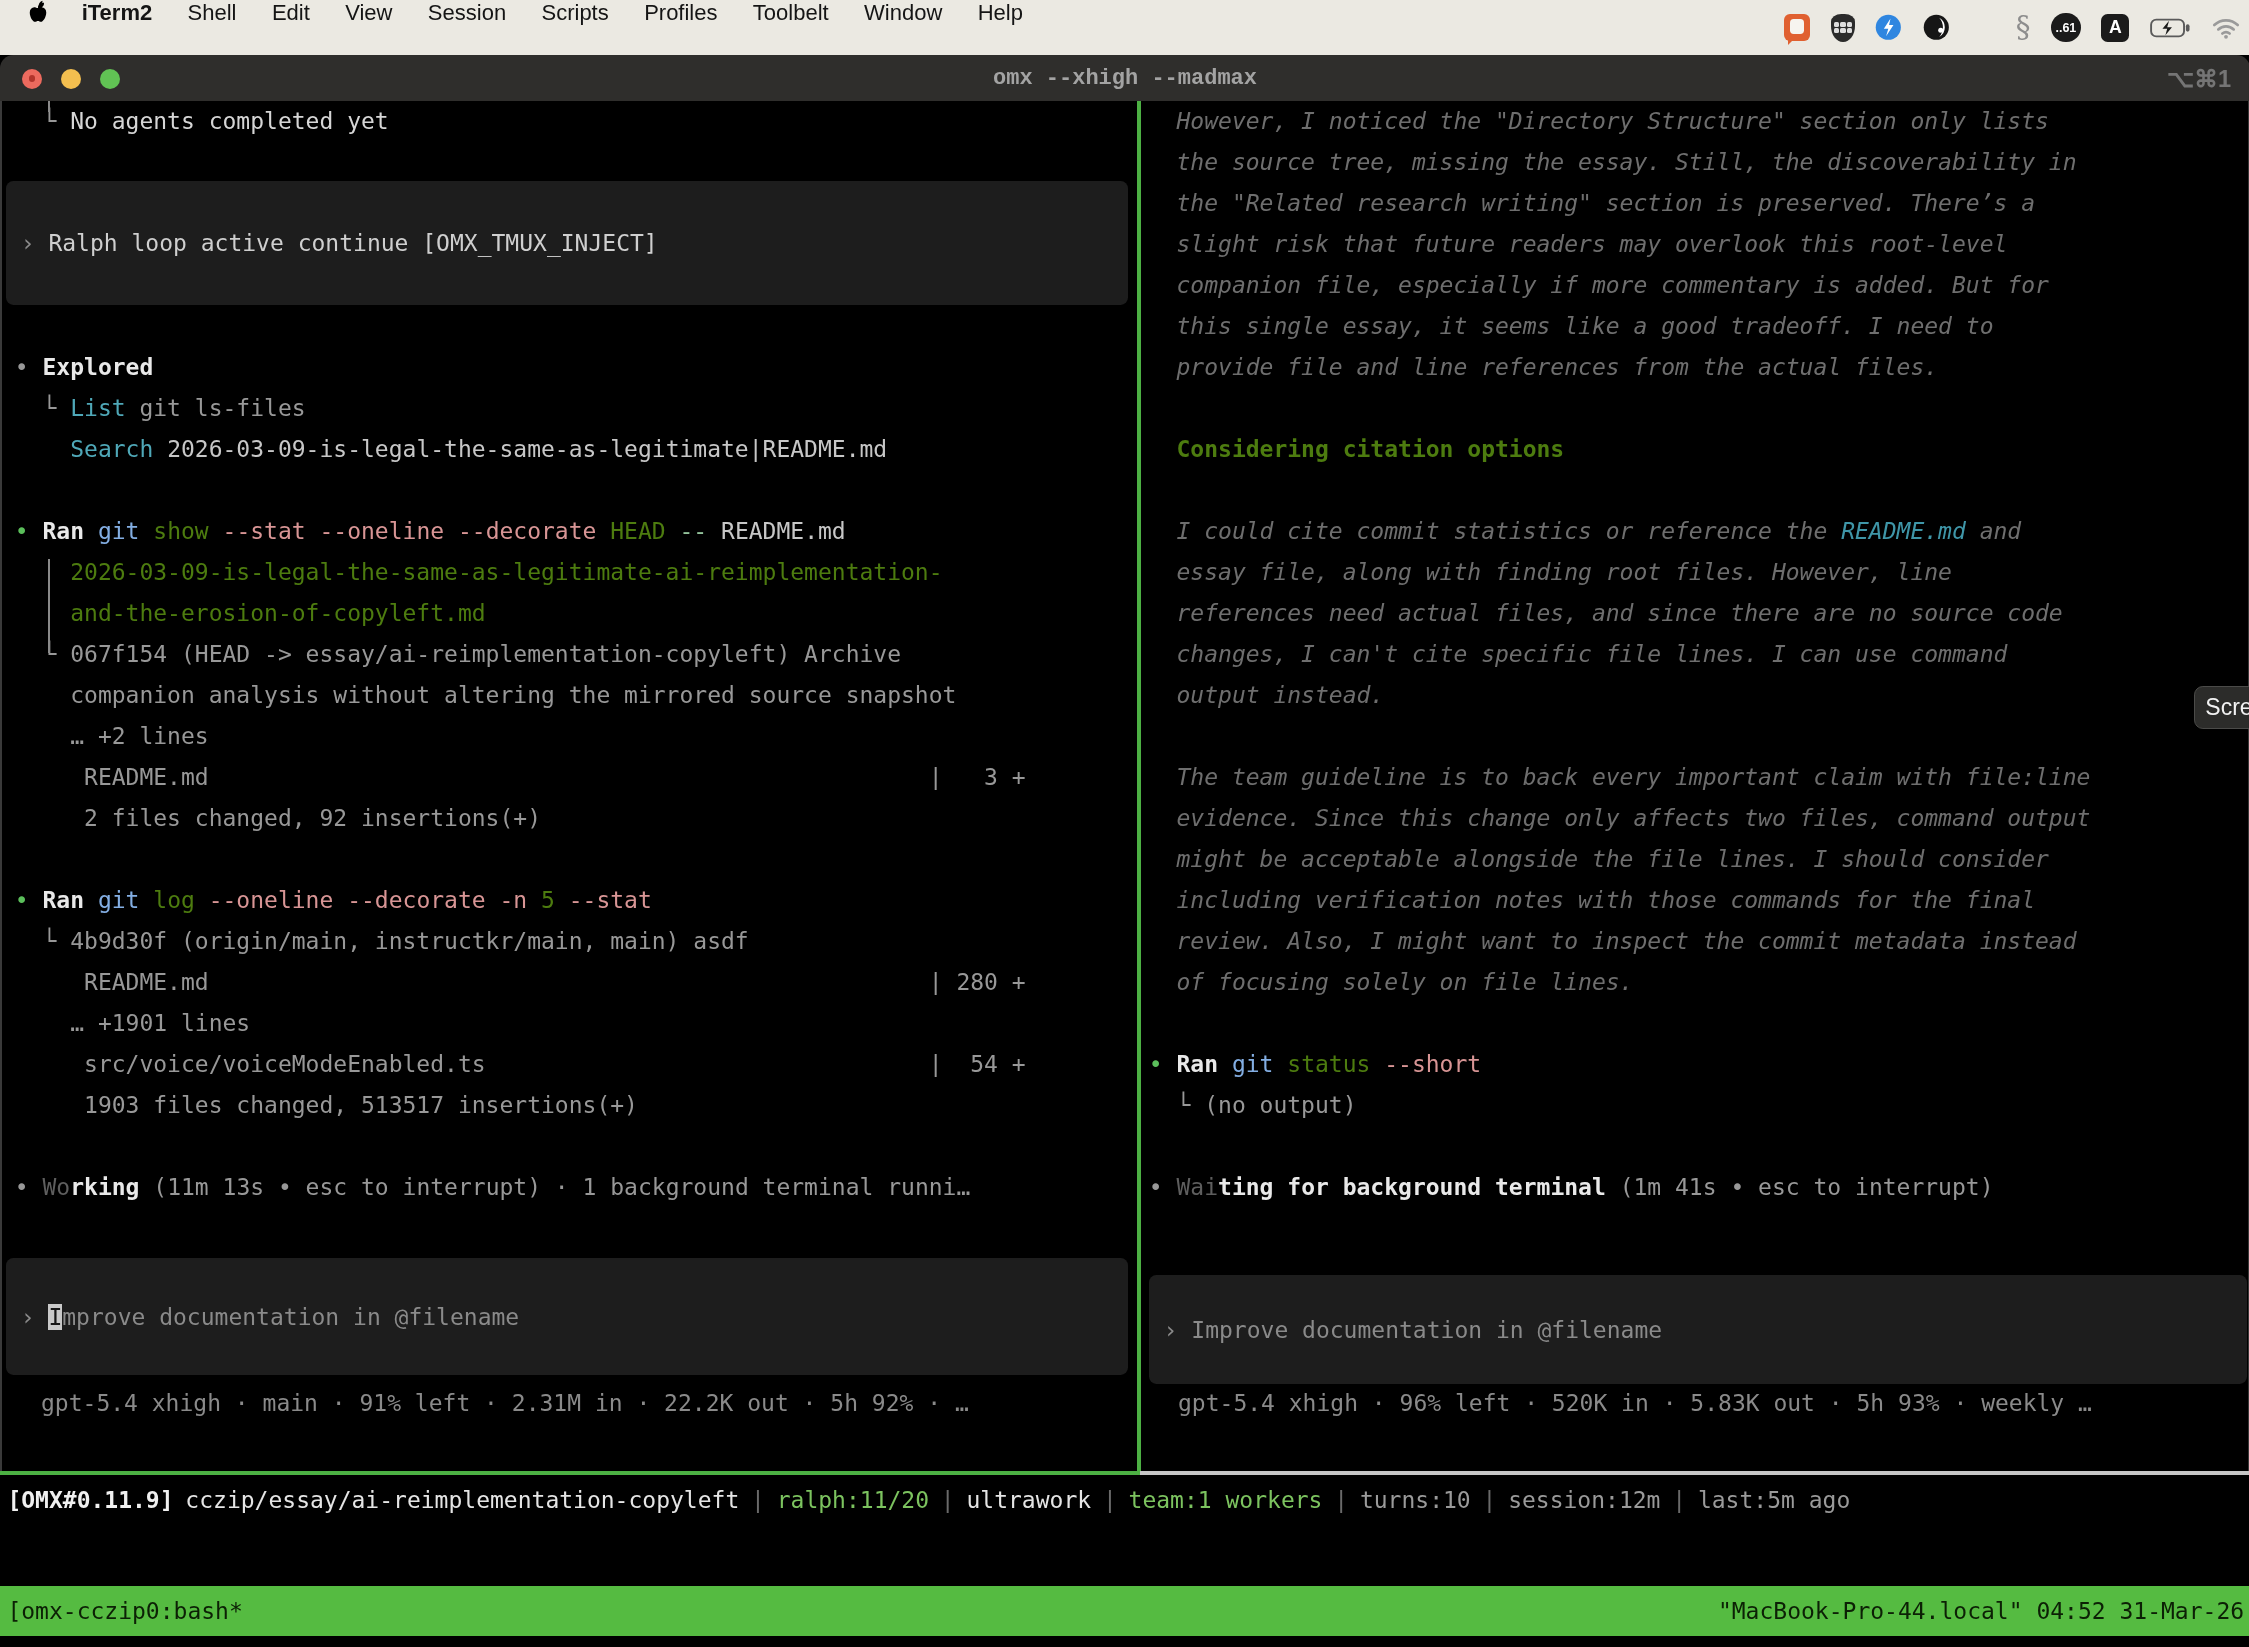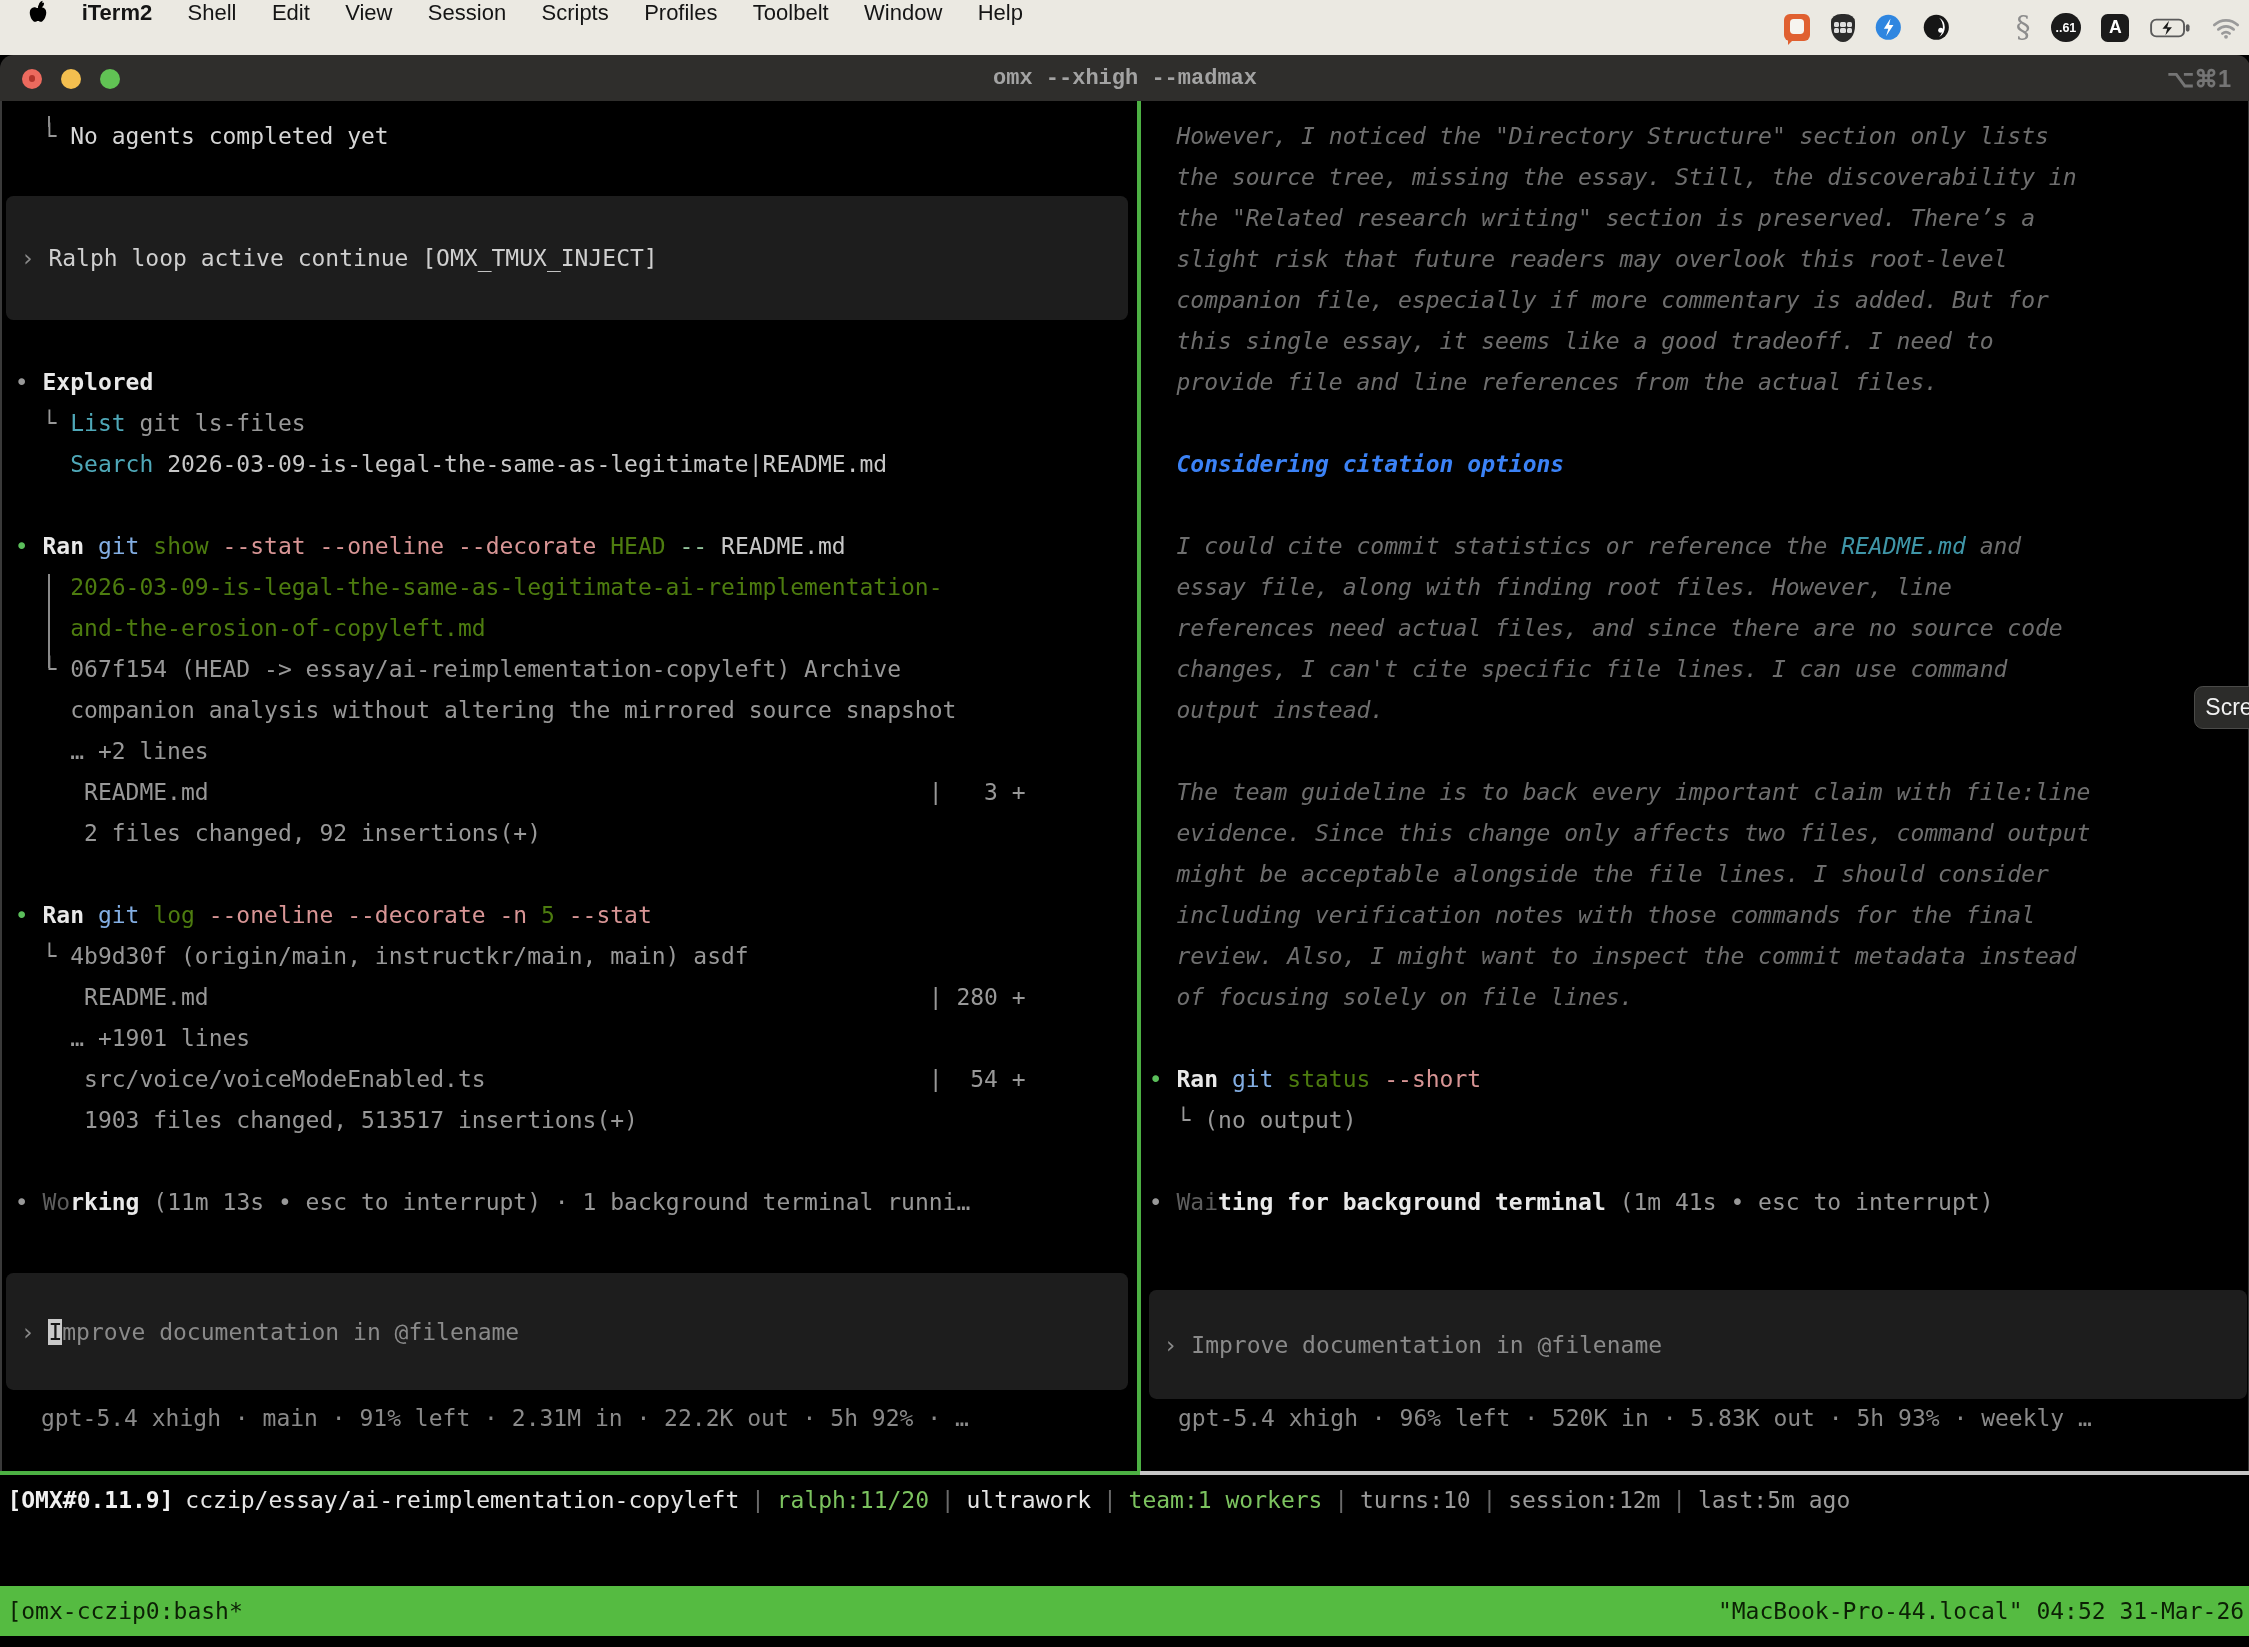--- a/index.html
+++ b/index.html
@@ -38,32 +38,32 @@
   .tl.r::after{content:"";position:absolute;left:6.6px;top:6.6px;width:6.6px;height:6.6px;border-radius:50%;background:#b1352c;}
   .tl.y{background:#f4bf4f;}
   .tl.g{background:#61c354;}
   .wtitle{position:absolute;left:50%;transform:translateX(-50%);color:#a3a3a3;
           font-family:Liberation Mono, monospace;font-weight:bold;font-size:22px;}
   .wshort{position:absolute;right:19px;color:#757575;font-family:"Liberation Sans",sans-serif;
           font-weight:bold;font-size:23.6px;}
 
   
   .term{position:absolute;left:0;top:101px;width:2250px;height:1546px;background:#000;}
-  .pane{position:absolute;top:15px;}
+  .pane{position:absolute;top:0;}
   .pane-lines{position:absolute;left:0;top:0;right:0;padding-left:14.8px;}
   .trow{height:41px;line-height:41px;white-space:pre;font-size:23px;overflow:hidden;}
 
   
   .s-w{color:#e9e9e9;font-weight:bold;}
   .s-t{color:#d6d6d6;}
   .s-t2{color:#c7c7c7;}
   .s-g{color:#989898;}
   .s-dim{color:#5e5e5e;}
   .s-it{color:#6e6e6e;font-style:italic;}
-  .s-itb{color:#3b82f6;font-style:italic;font-weight:bold;}
+  .s-itb{color:#4d7c0f;font-weight:bold;}
   .s-cy{color:#4fa8b8;}
   .s-cyi{color:#3f96a8;font-style:italic;}
   .s-bl{color:#83aee3;}
   .s-sa{color:#d89595;}
   .s-lv{color:#4d7c0f;}
   .s-gn{color:#93c39b;}
   .s-gb{color:#5bbf5b;}
 
   .conn{position:absolute;width:1.5px;background:#8a8a8a;}
 

